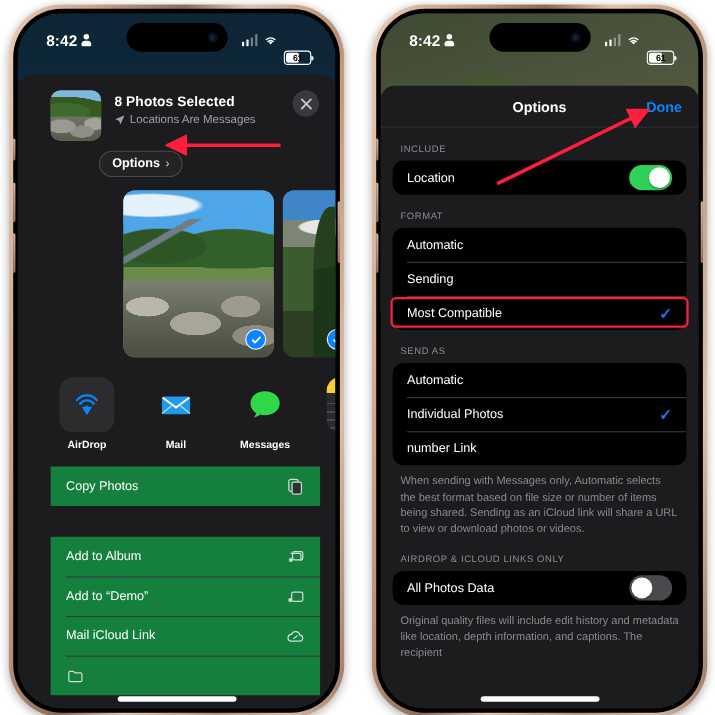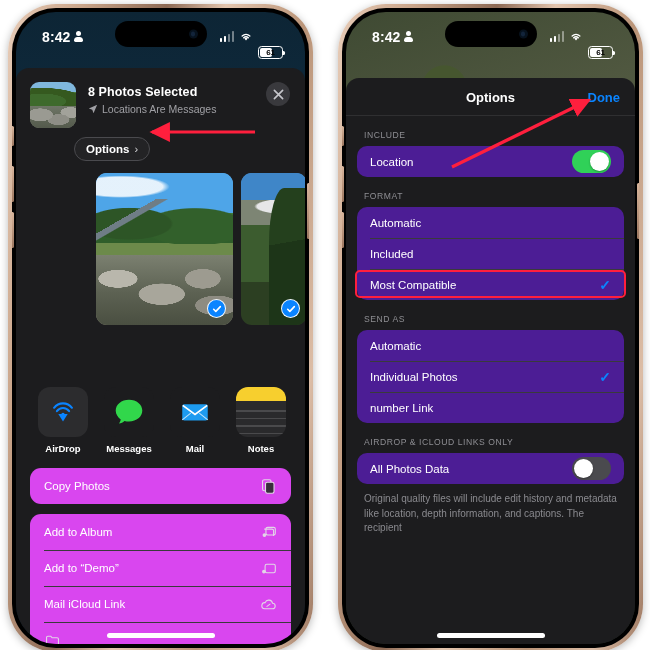--- a/index.html
+++ b/index.html
@@ -87,20 +87,21 @@
   .home-indicator {
     position:absolute; bottom:6px; left:50%; transform:translateX(-50%);
     width:108px; height:5px; border-radius:3px; background:#fff; z-index:7;
   }
 
   
   .sheet {
     position:absolute; left:0; right:0; bottom:0; top:56px;
     background:#1c1c1e; border-radius:13px 13px 0 0; z-index:4;
     overflow:hidden;
+    padding-left:16px;
   }
   .sheet-head { display:flex; align-items:flex-start; padding:14px 14px 0 14px; position:relative; }
   .sheet-thumb {
     width:46px; height:46px; border-radius:9px; flex:0 0 auto; overflow:hidden;
     background:linear-gradient(180deg,#7fb7dd 0 22%, #4e7a3c 22% 55%, #7a7f72 55% 100%);
     position:relative;
   }
   .sheet-thumb::before{
     content:""; position:absolute; left:-6px; top:14%; width:130%; height:46%;
     background:radial-gradient(ellipse at 30% 60%, #3e6a2c 0 40%, #35591f 41% 70%, transparent 72%);
@@ -174,54 +175,54 @@
     border-radius:40% 0 0 0;
   }
   .check {
     position:absolute; right:7px; bottom:7px; width:19px; height:19px; border-radius:50%;
     background:#0a84ff; border:1.4px solid rgba(255,255,255,.95);
     display:flex; align-items:center; justify-content:center; z-index:3;
   }
   .check svg { width:10px; height:10px; }
 
   
-  .apps { display:flex; gap:0; padding:18px 0 0 14px; overflow:hidden;margin-top:44px; }
+  .apps { display:flex; gap:15px; padding:18px 0 0 14px; overflow:hidden; }
   .app { width:66px; flex:0 0 auto; display:flex; flex-direction:column; align-items:center; gap:6px; }
   .app-icon { width:50px; height:50px; border-radius:12px; position:relative; overflow:hidden; }
   .app-label { font-size:9.5px; color:#fff; font-weight:600; white-space:nowrap; }
 
   .ic-airdrop { background:#2c2c2e; display:flex; align-items:center; justify-content:center; }
   .ic-messages { background:#1c1c1e; display:flex; align-items:center; justify-content:center; }
   .ic-mail { background:#1c1c1e; display:flex; align-items:center; justify-content:center; }
   .ic-notes { background:linear-gradient(180deg,#f7cf2e 0 28%, #2a2a2c 28% 100%); }
   .ic-notes::after{ content:""; position:absolute; left:0; top:34%; width:100%; height:66%;
     background:repeating-linear-gradient(180deg, transparent 0 6px, #4a4a4c 6px 7.5px); }
   .ic-part { background:#1c1c1e; display:flex; align-items:flex-end; justify-content:center; padding-bottom:4px; gap:2px;}
 
   
   .acts { padding:14px 14px 0 14px; }
-  .act-group { background:#d946ef; border-radius:11px; overflow:hidden; margin-bottom:10px; }
+  .act-group { background:#15803d; border-radius:1px; overflow:hidden; margin-bottom:28px; }
   .act-row { height:36px; display:flex; align-items:center; justify-content:space-between; padding:0 14px; position:relative; }
   .act-row + .act-row::before { content:""; position:absolute; left:14px; right:0; top:0; height:1px; background:#3a3a3c; }
   .act-label { font-size:11.5px; color:#fff; font-weight:500; }
   .act-ic { width:17px; height:17px; opacity:.92; }
 
   
   .opt-panel {
     position:absolute; left:0; right:0; bottom:0; top:66px;
     background:#1c1c1e; border-radius:13px 13px 0 0; z-index:4; overflow:hidden;
   }
   .opt-nav { height:38px; position:relative; display:flex; align-items:center; justify-content:center; }
   .opt-nav::after { content:""; position:absolute; left:0; right:0; bottom:0; height:1px; background:#2f2f31; }
   .opt-nav-title { font-size:13px; font-weight:700; color:#fff; }
   .opt-done { position:absolute; right:15px; top:50%; transform:translateY(-50%); font-size:13px; font-weight:700; color:#0a84ff;margin-left:24px; }
 
   .opt-body { padding:0 0 0 0; }
   .sec-head { font-size:8.6px; letter-spacing:.55px; color:#8e8e93; text-transform:uppercase; padding:14px 0 6px 18px; font-weight:500; }
-  .sec-group { background:#4c1d95; border-radius:10px; margin:0 11px; overflow:hidden; }
+  .sec-group { background:#000000; border-radius:10px; margin:0 11px; overflow:hidden; }
   .sec-row { height:31px; display:flex; align-items:center; justify-content:space-between; padding:0 13px; position:relative; }
   .sec-row + .sec-row::before { content:""; position:absolute; left:13px; right:0; top:0; height:1px; background:#3a3a3c; }
   .sec-label { font-size:11.5px; color:#fff; font-weight:500; }
   .tick { color:#0a84ff; font-size:14px; font-weight:700; line-height:1; }
 
   .toggle { width:39px; height:23px; border-radius:12px; position:relative; flex:0 0 auto; }
   .toggle.on  { background:#30d158; }
   .toggle.off { background:#4a4a4e; }
   .toggle .knob { position:absolute; top:2px; width:19px; height:19px; border-radius:50%; background:#fff; box-shadow:0 1px 2px rgba(0,0,0,.3); }
   .toggle.on  .knob { right:2px; }
@@ -329,37 +330,37 @@
                 <svg viewBox="0 0 34 34" width="32" height="32">
                   <path d="M17 27l-5-8h10l-5 8z" fill="#0a84ff"></path>
                   <path d="M10.5 16a8 8 0 0113 0" stroke="#0a84ff" stroke-width="2.2" fill="none" stroke-linecap="round"></path>
                   <path d="M7.5 12.5a12 12 0 0119 0" stroke="#0a84ff" stroke-width="2.2" fill="none" stroke-linecap="round"></path>
                   <circle cx="17" cy="19.5" r="1.8" fill="#0a84ff"></circle>
                 </svg>
               </div>
               <span class="app-label">AirDrop</span>
             </div>
             <div class="app">
-              <div class="app-icon ic-messages">
-                <svg viewBox="0 0 40 40" width="38" height="38">
-                  <path d="M20 7c8 0 14 5 14 11.5S28 30 20 30c-1.7 0-3.3-.2-4.8-.6-1.5 1.3-3.6 2.4-5.7 2.8.9-1.3 1.6-2.9 1.8-4.3C8.3 25.8 6 22.4 6 18.5 6 12 12 7 20 7z" fill="#31d74b"></path>
-                </svg>
-              </div>
-              <span class="app-label">Messages</span>
-            </div>
-            <div class="app">
               <div class="app-icon ic-mail">
                 <svg viewBox="0 0 40 40" width="34" height="34">
                   <rect x="5" y="11" width="30" height="19" rx="2.5" fill="#1d9bf0"></rect>
                   <path d="M5.6 12.2L20 23l14.4-10.8" stroke="#fff" stroke-width="2" fill="none"></path>
                   <path d="M5.6 12.2L20 23l14.4-10.8" fill="none"></path>
                   <path d="M5 29.3l10-8M35 29.3l-10-8" stroke="#bfe3fb" stroke-width="1.2" fill="none"></path>
                 </svg>
               </div>
               <span class="app-label">Mail</span>
+            </div>
+            <div class="app">
+              <div class="app-icon ic-messages">
+                <svg viewBox="0 0 40 40" width="38" height="38">
+                  <path d="M20 7c8 0 14 5 14 11.5S28 30 20 30c-1.7 0-3.3-.2-4.8-.6-1.5 1.3-3.6 2.4-5.7 2.8.9-1.3 1.6-2.9 1.8-4.3C8.3 25.8 6 22.4 6 18.5 6 12 12 7 20 7z" fill="#31d74b"></path>
+                </svg>
+              </div>
+              <span class="app-label">Messages</span>
             </div>
             <div class="app">
               <div class="app-icon ic-notes"></div>
               <span class="app-label">Notes</span>
             </div>
             <div class="app">
               <div class="app-icon ic-part">
                 
               </div>
 
@@ -467,41 +468,42 @@
                   </span>
               </div>
             </div>
 
             <div class="sec-head">FORMAT</div>
             <div class="sec-group">
               <div class="sec-row">
                 <span class="sec-label">Automatic</span>
               </div>
               <div class="sec-row">
-                <span class="sec-label">Included</span>
+                <span class="sec-label">Sending</span>
               </div>
               <div class="sec-row">
                 <span class="sec-label">Most Compatible</span>
                 <span class="tick">✓</span>
               </div>
             </div>
 
             <div class="sec-head">SEND AS</div>
             <div class="sec-group">
               <div class="sec-row">
                 <span class="sec-label">Automatic</span>
               </div>
               <div class="sec-row">
                 <span class="sec-label">Individual Photos</span>
                 <span class="tick">✓</span>
               </div>
               <div class="sec-row">
                 <span class="sec-label">number Link</span>
               </div>
             </div>
+            <div class="sec-foot">When sending with Messages only, Automatic selects the best format based on file size or number of items being shared. Sending as an iCloud link will share a URL to view or download photos or videos.</div>
 
             <div class="sec-head">AIRDROP &amp; ICLOUD LINKS ONLY</div>
             <div class="sec-group">
               <div class="sec-row">
                 <span class="sec-label">All Photos Data</span>
                 <span class="toggle off">
                     <span class="knob"></span>
                   </span>
               </div>
             </div>

